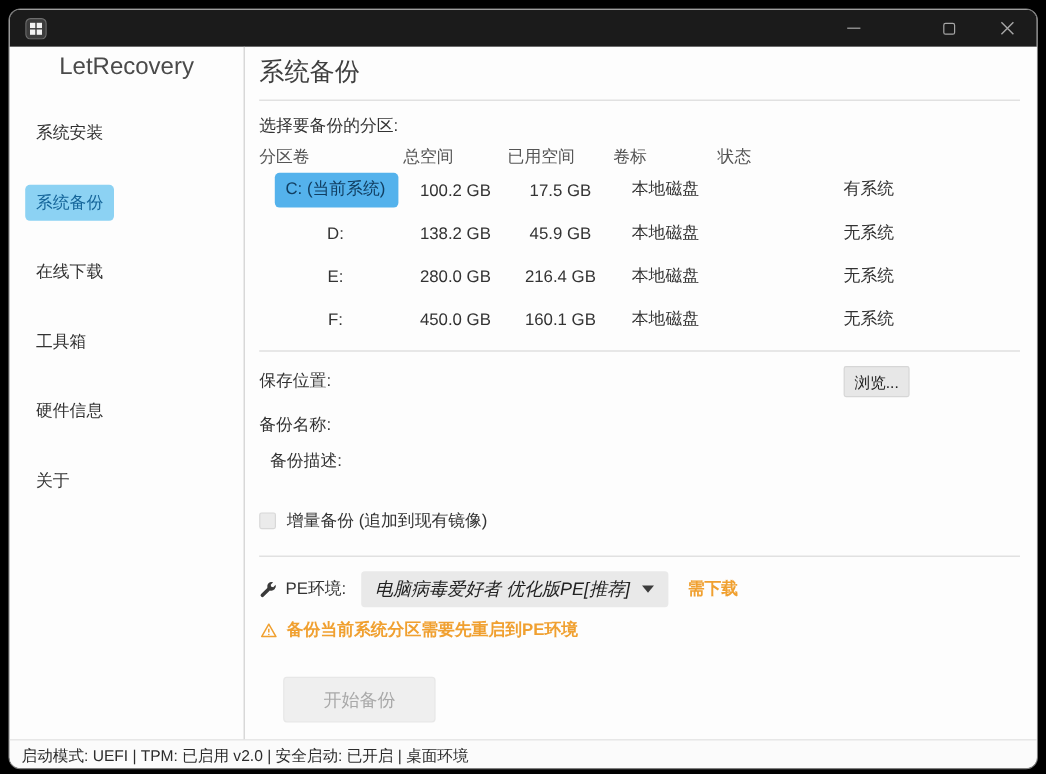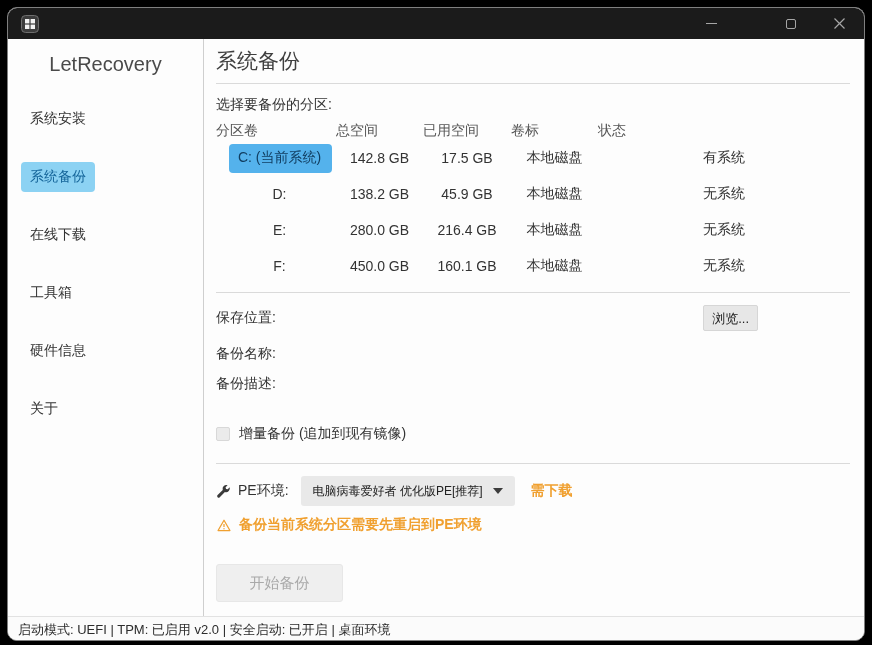--- a/index.html
+++ b/index.html
@@ -13,21 +13,21 @@
   .titletext { color:#bdbdbd; font-size:12.5px; white-space:nowrap; }
   .wincontrols { margin-left:auto; display:flex; align-items:center; height:100%; }
   .ctl { display:flex; align-items:center; justify-content:center; width:20px; height:20px; cursor:default; }
   .ctl-min { margin-right:60px; }
   .ctl-max { margin-right:28px; }
   .ctl-close { margin-right:2px; }
   .glyph-min { width:11px; height:1px; background:#a6a6a6; display:block; }
   .glyph-max { width:10px; height:10px; border:1px solid #a6a6a6; border-radius:2px; display:block; }
   
   .bodyarea { display:flex; height:577px; background:#fdfdfd; }
-  .sidebar { width:196px; border-right:1px solid #cfcfcf; padding-top:8px; flex:0 0 auto; }
+  .sidebar { width:196px; border-right:1px solid #cfcfcf; flex:0 0 auto; }
   .brand { font-size:20px; color:#4a4a4a; text-align:center; margin:6px 0 22px 0; }
   .nav { padding-left:13px; }
   .navitem { width:fit-content; font-size:14px; color:#333; padding:6px 9px; margin-bottom:9px;
              border-radius:4px; cursor:default;margin-top:28px; }
   .navitem.active { background:#8cd2f3; color:#15659a; }
   
   .main { flex:1; padding:10px 14px 0 12px; overflow:hidden; }
   .pagetitle { font-size:21px; font-weight:400; color:#3f3f3f; line-height:24px; }
   .divider { border:none; border-top:1px solid #dadada; margin-top:10px; }
   .divider.d2 { margin-top:18px; }
@@ -42,37 +42,37 @@
   .volpill { display:inline-block; padding:5px 11px 6px 9px; border-radius:4px; }
   .trow.selected .volpill { background:#54b2ec; color:#113e61; }
   .trow:not(.selected) .volpill { padding-left:9px; }
   
   .frow { display:flex; align-items:center; font-size:14px; color:#333; }
   .saverow { margin-top:12px; height:26px; }
   .btn-browse { margin-left:auto; margin-right:92px; background:#e7e7e7; border:1px solid #d6d6d6;
                 border-radius:2px; font-size:13px; color:#222; padding:4px 8px; height:26px;
                 font-family:inherit; cursor:default; }
   .namerow { margin-top:14px; height:18px; }
-  .descrow { margin-top:12px; height:18px; }
+  .descrow { margin-top:12px; height:18px;margin-left:9px; }
   .fieldvalue { margin-left:14px; color:#222; }
   .checkrow { margin-top:33px; height:16px; }
   .checkbox { width:14px; height:14px; background:#ebebeb; border:1px solid #d8d8d8; border-radius:2px;
               margin-right:9px; flex:0 0 auto; }
   .perow { margin-top:12px; height:30px; }
   .wrench { width:15px; height:15px; margin-right:7px; flex:0 0 auto; }
   .dropdown { display:flex; align-items:center; background:#e9e9e9; border-radius:3px; height:30px;
-              padding:0 12px; margin-left:12px; font-size:12px; color:#222; cursor:default; }
+              padding:0 12px; margin-left:12px; font-size:15px; color:#222; cursor:default;font-style:italic; }
   .ddarrow { width:0; height:0; border-left:5px solid transparent; border-right:5px solid transparent;
              border-top:6px solid #3c3c3c; margin-left:10px; }
   .needdl { margin-left:16px; color:#f0a030; font-weight:700; font-size:14px; }
   .warnrow { margin-top:10px; height:18px; color:#f0a030; font-weight:700; font-size:14px; }
   .warnicon { width:16px; height:15px; margin-right:7px; flex:0 0 auto; }
   .btn-start { display:block; margin-top:30px; width:127px; height:38px; background:#efefef;
                border:1px solid #e7e7e7; border-radius:3px; color:#a9a9a9; font-size:15px;
-               font-family:inherit; cursor:default; }
+               font-family:inherit; cursor:default;margin-left:20px; }
   .hint { margin-top:14px; color:#f0a030; font-weight:700; font-size:14px; }
   
   .statusbar { height:26px; border-top:1px solid #e2e2e2; background:#fbfbfb; display:flex;
                align-items:center; padding:0 10px; font-size:13px; color:#2c2c2c; }
 </style>
 </head>
 <body>
 
 <div class="window">
 
@@ -123,21 +123,21 @@
         <span>分区卷</span>
         <span>总空间</span>
         <span>已用空间</span>
         <span>卷标</span>
         <span>状态</span>
       </div>
 
       <div class="tbody">
         <div class="trow selected">
           <span class="volcell"><span class="volpill">C: (当前系统)</span></span>
-          <span>142.8 GB</span>
+          <span>100.2 GB</span>
           <span>17.5 GB</span>
           <span>本地磁盘</span>
           <span>有系统</span>
         </div>
         <div class="trow">
           <span class="volcell"><span class="volpill">D:</span></span>
           <span>138.2 GB</span>
           <span>45.9 GB</span>
           <span>本地磁盘</span>
           <span>无系统</span>

